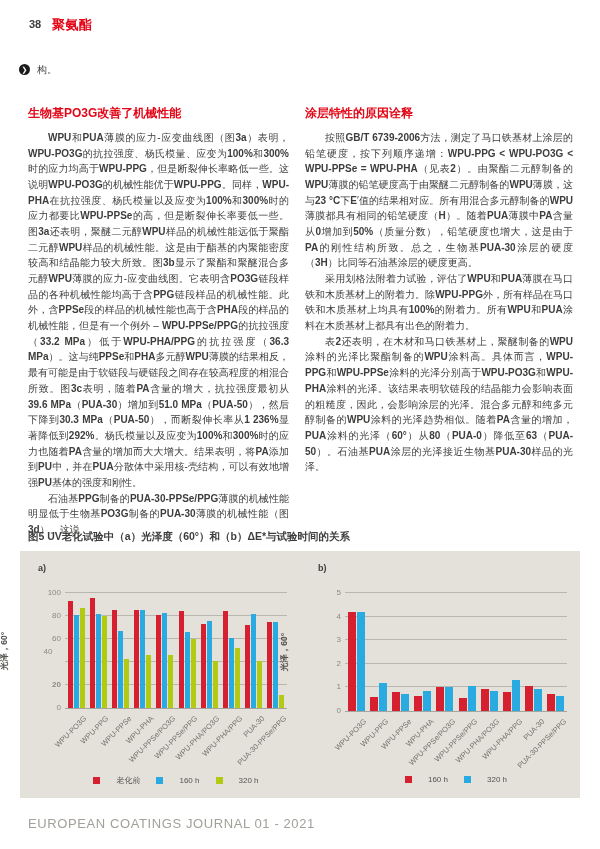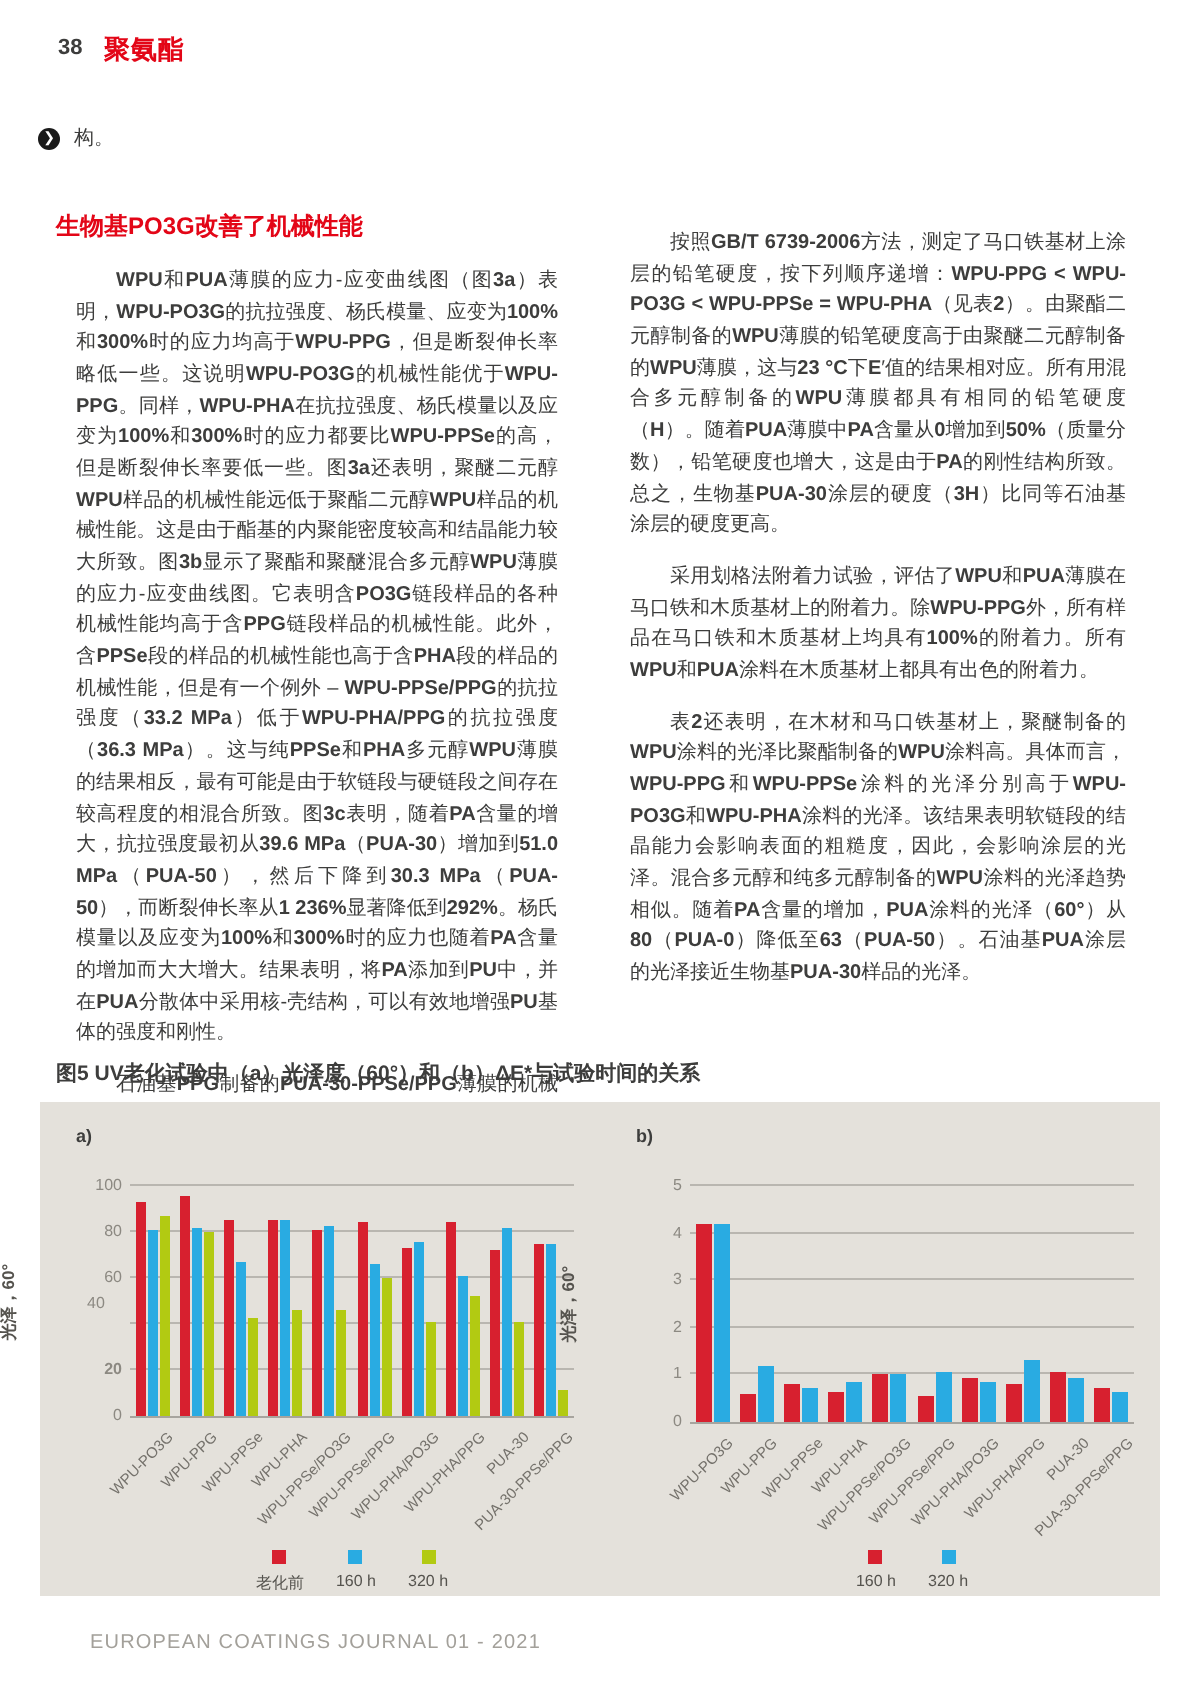--- a/index.html
+++ b/index.html
@@ -16,64 +16,65 @@
   .bullet{position:absolute;left:19px;top:64px;width:11px;height:11px;border-radius:50%;background:#1a1a1a;color:#fff;
           font-size:7px;line-height:11px;text-align:center;font-weight:bold;}
   .frag{position:absolute;top:62px;font-size:10px;color:#3d3d3c;line-height:1.55;}
   .frag-left{left:37px;width:250px;}
   .frag-right{left:305px;width:268px;}
   
   .col{position:absolute;top:104px;font-size:10px;color:#3d3d3c;line-height:1.57;text-align:justify;}
   .col-left{left:28px;width:261px;}
   .col-right{left:305px;width:268px;}
   .col h2{font-size:12px;font-weight:bold;color:#e30617;margin:0 0 7px 0;text-align:left;}
-  .col p{margin:10px;text-indent:2em;}
+  .col p{margin:0;text-indent:2em;}
   .col p b{font-weight:bold;}
   
   .fig-caption{position:absolute;left:28px;top:530px;width:546px;font-size:10.5px;font-weight:bold;color:#3d3d3c;}
   .panel{position:absolute;left:20px;top:551px;width:560px;height:247px;background:#e4e1db;}
   .chart{position:absolute;top:0;height:247px;}
   .chart-a{left:0;width:280px;}
   .chart-b{left:280px;width:280px;}
   .panel-label{position:absolute;left:18px;top:12px;font-size:9px;font-weight:bold;color:#3d3d3c;}
   .plot{position:absolute;background:transparent;}
   .plot-a{left:45px;top:42px;width:222px;height:115px;}
   .plot-b{left:45px;top:42px;width:222px;height:118px;}
   .gridline{position:absolute;left:0;width:100%;height:1px;background:#b9b6b0;}
   .gridline.zero{background:#a7a49e;}
   .bar{position:absolute;bottom:0;}
   .ytick{position:absolute;font-size:8px;color:#8c8982;text-align:right;width:26px;}
   .xlabel{position:absolute;font-size:7.5px;color:#75726c;width:86px;text-align:right;
           transform:rotate(-45deg);transform-origin:100% 0;white-space:nowrap;}
   .ylabel{position:absolute;width:70px;height:12px;font-size:8.5px;font-weight:bold;color:#55534e;text-align:center;
           transform:rotate(-90deg);white-space:nowrap;}
   .legend{position:absolute;display:flex;justify-content:center;gap:16px;font-size:8px;color:#55534e;}
-  .legend-item{display:flex;align-items:center;gap:4px;flex-direction:column;}
+  .legend-item{display:flex;align-items:center;gap:16px;}
   .swatch{width:7px;height:7px;display:inline-block;}
   
-  .footer{position:absolute;left:28px;top:816px;font-size:10px;letter-spacing:.6px;color:#a3a09a;margin-left:17px;}
+  .footer{position:absolute;left:28px;top:816px;font-size:13px;letter-spacing:.6px;color:#a3a09a;}
 </style>
 </head>
 <body>
 
 <div class="page">
 
   <div class="pagenum">38</div>
   <div class="section-title">聚氨酯</div>
 
   <span class="bullet">❯</span>
   <div class="frag frag-left">构。</div>
 
   <div class="col col-left">
     <h2>生物基PO3G改善了机械性能</h2>
     <p><b>WPU</b>和<b>PUA</b>薄膜的应力-应变曲线图（图<b>3a</b>）表明，<b>WPU-PO3G</b>的抗拉强度、杨氏模量、应变为<b>100%</b>和<b>300%</b>时的应力均高于<b>WPU-PPG</b>，但是断裂伸长率略低一些。这说明<b>WPU-PO3G</b>的机械性能优于<b>WPU-PPG</b>。同样，<b>WPU-PHA</b>在抗拉强度、杨氏模量以及应变为<b>100%</b>和<b>300%</b>时的应力都要比<b>WPU-PPSe</b>的高，但是断裂伸长率要低一些。图<b>3a</b>还表明，聚醚二元醇<b>WPU</b>样品的机械性能远低于聚酯二元醇<b>WPU</b>样品的机械性能。这是由于酯基的内聚能密度较高和结晶能力较大所致。图<b>3b</b>显示了聚酯和聚醚混合多元醇<b>WPU</b>薄膜的应力-应变曲线图。它表明含<b>PO3G</b>链段样品的各种机械性能均高于含<b>PPG</b>链段样品的机械性能。此外，含<b>PPSe</b>段的样品的机械性能也高于含<b>PHA</b>段的样品的机械性能，但是有一个例外 – <b>WPU-PPSe/PPG</b>的抗拉强度（<b>33.2 MPa</b>）低于<b>WPU-PHA/PPG</b>的抗拉强度（<b>36.3 MPa</b>）。这与纯<b>PPSe</b>和<b>PHA</b>多元醇<b>WPU</b>薄膜的结果相反，最有可能是由于软链段与硬链段之间存在较高程度的相混合所致。图<b>3c</b>表明，随着<b>PA</b>含量的增大，抗拉强度最初从<b>39.6 MPa</b>（<b>PUA-30</b>）增加到<b>51.0 MPa</b>（<b>PUA-50</b>），然后下降到<b>30.3 MPa</b>（<b>PUA-50</b>），而断裂伸长率从<b>1 236%</b>显著降低到<b>292%</b>。杨氏模量以及应变为<b>100%</b>和<b>300%</b>时的应力也随着<b>PA</b>含量的增加而大大增大。结果表明，将<b>PA</b>添加到<b>PU</b>中，并在<b>PUA</b>分散体中采用核-壳结构，可以有效地增强<b>PU</b>基体的强度和刚性。</p>
     <p>石油基<b>PPG</b>制备的<b>PUA-30-PPSe/PPG</b>薄膜的机械性能明显低于生物基<b>PO3G</b>制备的<b>PUA-30</b>薄膜的机械性能（图<b>3d</b>）。这说</p>
   </div>
 
   <div class="col col-right">
+    <h2>涂层特性的原因诠释</h2>
     <p>按照<b>GB/T 6739-2006</b>方法，测定了马口铁基材上涂层的铅笔硬度，按下列顺序递增：<b>WPU-PPG &lt; WPU-PO3G &lt; WPU-PPSe = WPU-PHA</b>（见表<b>2</b>）。由聚酯二元醇制备的<b>WPU</b>薄膜的铅笔硬度高于由聚醚二元醇制备的<b>WPU</b>薄膜，这与<b>23 °C</b>下<b>E</b>′值的结果相对应。所有用混合多元醇制备的<b>WPU</b>薄膜都具有相同的铅笔硬度（<b>H</b>）。随着<b>PUA</b>薄膜中<b>PA</b>含量从<b>0</b>增加到<b>50%</b>（质量分数），铅笔硬度也增大，这是由于<b>PA</b>的刚性结构所致。总之，生物基<b>PUA-30</b>涂层的硬度（<b>3H</b>）比同等石油基涂层的硬度更高。</p>
     <p>采用划格法附着力试验，评估了<b>WPU</b>和<b>PUA</b>薄膜在马口铁和木质基材上的附着力。除<b>WPU-PPG</b>外，所有样品在马口铁和木质基材上均具有<b>100%</b>的附着力。所有<b>WPU</b>和<b>PUA</b>涂料在木质基材上都具有出色的附着力。</p>
     <p>表<b>2</b>还表明，在木材和马口铁基材上，聚醚制备的<b>WPU</b>涂料的光泽比聚酯制备的<b>WPU</b>涂料高。具体而言，<b>WPU-PPG</b>和<b>WPU-PPSe</b>涂料的光泽分别高于<b>WPU-PO3G</b>和<b>WPU-PHA</b>涂料的光泽。该结果表明软链段的结晶能力会影响表面的粗糙度，因此，会影响涂层的光泽。混合多元醇和纯多元醇制备的<b>WPU</b>涂料的光泽趋势相似。随着<b>PA</b>含量的增加，<b>PUA</b>涂料的光泽（<b>60°</b>）从<b>80</b>（<b>PUA-0</b>）降低至<b>63</b>（<b>PUA-50</b>）。石油基<b>PUA</b>涂层的光泽接近生物基<b>PUA-30</b>样品的光泽。</p>
   </div>
 
   <div class="fig-caption">图5 UV老化试验中（a）光泽度（60°）和（b）ΔE*与试验时间的关系</div>
 
   <div class="panel">
     <div class="chart chart-a">
       <div class="panel-label">a)</div>

